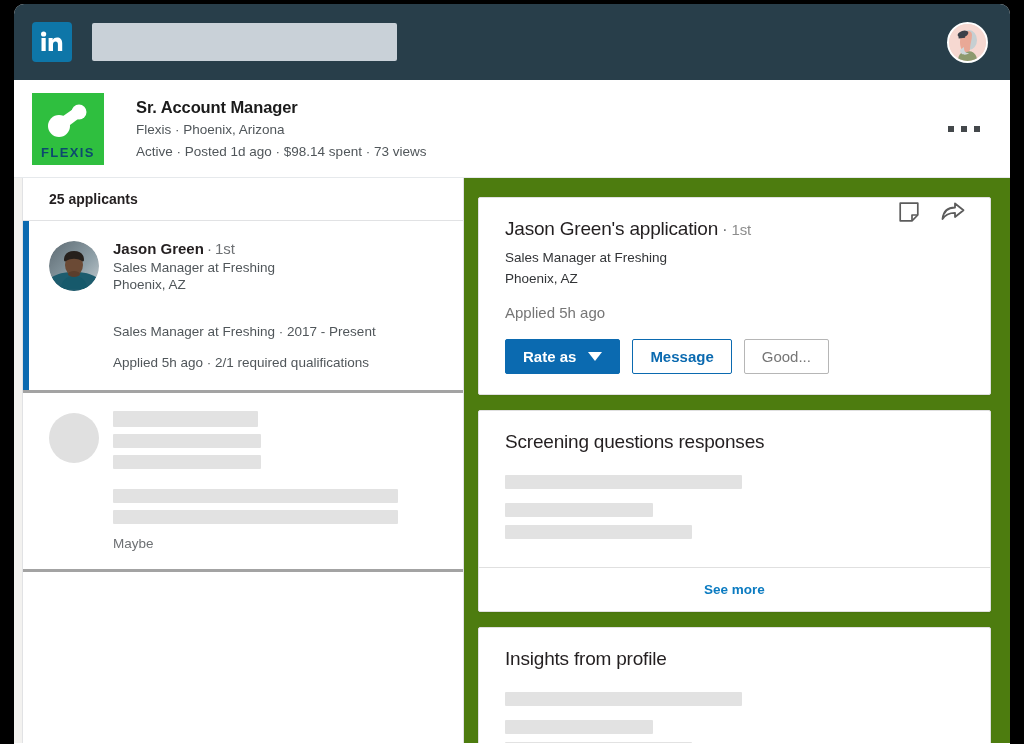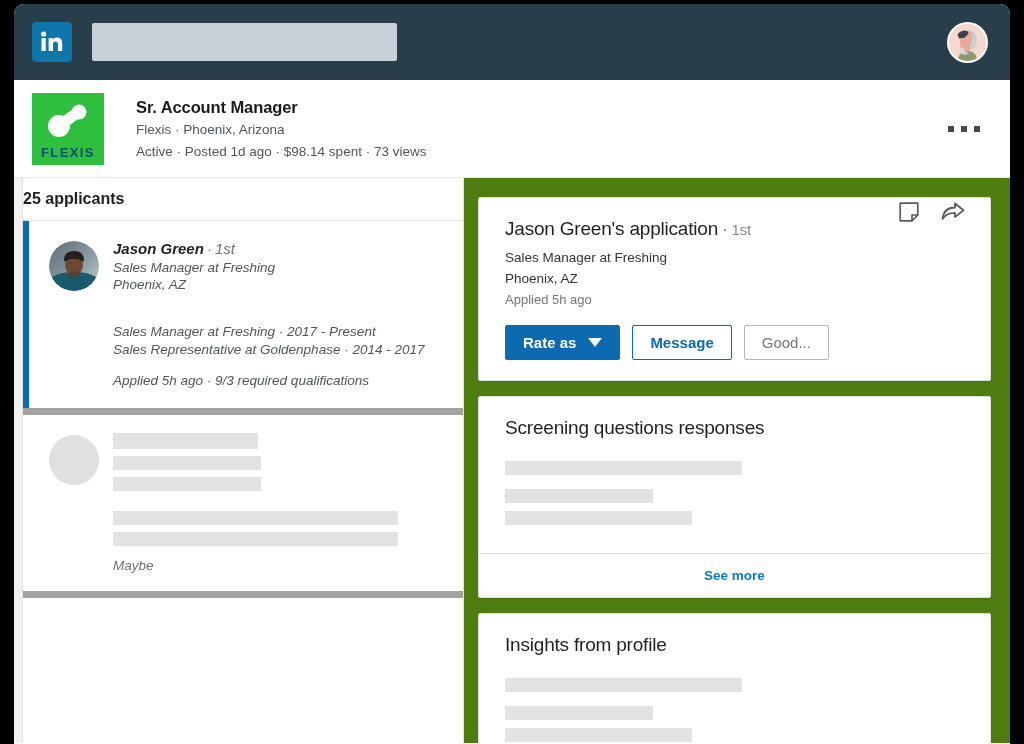--- a/index.html
+++ b/index.html
@@ -122,31 +122,31 @@
   #applicant-list {
     width: 442px; flex: 0 0 auto;
     background: #ffffff;
     border-right: 1px solid #e1e2e4;
     border-left: 1px solid #e1e2e4;
     overflow: hidden;
   }
   #list-header {
     height: 43px;
     display: flex; align-items: center;
-    font-size: 16px; font-weight: bold; color: #231f20;
+    padding-left: 26px;
+    font-size: 14px; font-weight: bold; color: #231f20;
     border-bottom: 1px solid #e1e2e4;
   }
   .applicant-row {
     position: relative;
     padding: 18px 20px 18px 26px;
-    border-bottom: 7px solid #a3a3a3;
+    border-bottom: 3px solid #a3a3a3;
     display: flex;
     cursor: pointer;
     background: #ffffff;
-    font-style: italic;
   }
   .applicant-row.selected::before {
     content: ""; position: absolute;
     left: 0; top: 0; bottom: 0; width: 6px;
     background: #0b6ab0;
   }
   .row-avatar {
     width: 50px; height: 50px; border-radius: 50%;
     flex: 0 0 auto; overflow: hidden; margin-top: 2px;
     background: #e0e0e0;
@@ -195,21 +195,21 @@
   #app-title {
     font-size: 19px; color: #231f20; letter-spacing: -0.2px;
   }
   #app-title .dot { color: #6e7174; margin: 0 4px; font-size: 17px; }
   #app-title .degree { color: #8d8d8d; font-size: 15px; }
   #app-role, #app-loc {
     font-size: 13.5px; color: #323437; line-height: 1.38; margin-top: 2px;
   }
   #app-role { margin-top: 9px; }
   #app-applied {
-    font-size: 13px; color: #767676; margin-top: 4px;
+    font-size: 15px; color: #767676; margin-top: 16px;
   }
   #app-actions { display: flex; gap: 12px; margin-top: 18px; }
   .btn {
     height: 35px; border-radius: 2px;
     font-family: "Liberation Sans", sans-serif;
     font-size: 15px; font-weight: bold;
     display: flex; align-items: center; justify-content: center;
     padding: 0 17px; cursor: pointer; white-space: nowrap;
   }
   .btn-primary {
@@ -330,23 +330,22 @@
           </svg>
         </div>
         <div class="row-body">
           <div class="row-name">
             <b>Jason Green</b><span class="dot">·</span><span class="degree">1st</span>
           </div>
           <div class="row-line">Sales Manager at Freshing</div>
           <div class="row-line">Phoenix, AZ</div>
           <div class="row-exp">
             <div class="row-line">Sales Manager at Freshing  · 2017 - Present</div>
-            <div class="row-line">Sales Representative at Goldenphase  · 2014 - 2017</div>
-          </div>
-          <div class="row-line row-applied">Applied 5h ago · 9/3 required qualifications</div>
+          </div>
+          <div class="row-line row-applied">Applied 5h ago · 2/1 required qualifications</div>
         </div>
       </div>
 
 
       <div class="applicant-row">
         <div class="row-avatar"></div>
         <div class="row-body">
           <div class="sk sk-row sk-g1" style="width:145px;height:16px;"></div>
           <div class="sk sk-row" style="width:148px;"></div>
           <div class="sk sk-row" style="width:148px;"></div>

